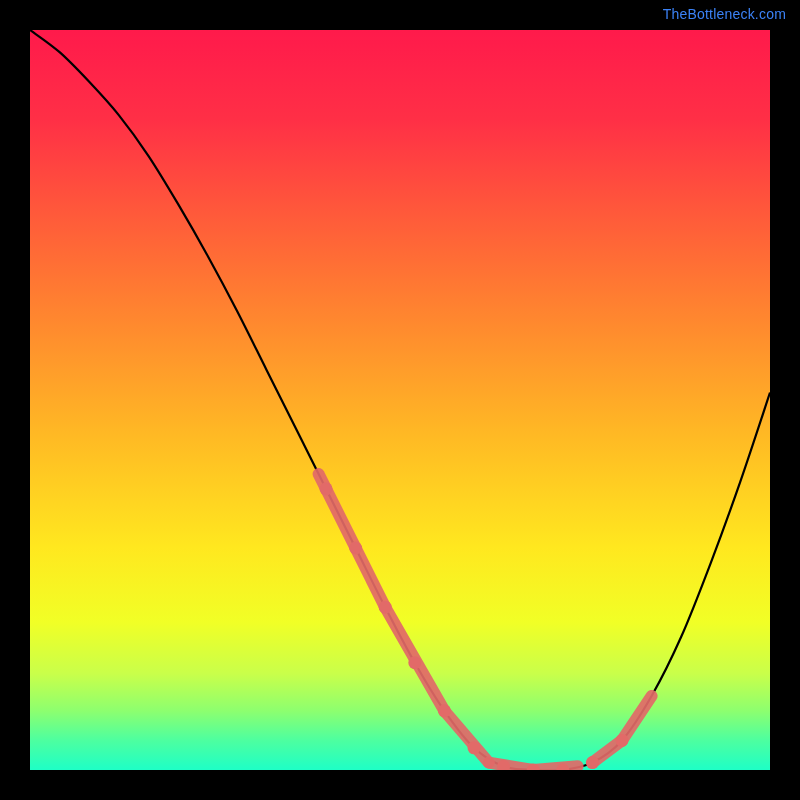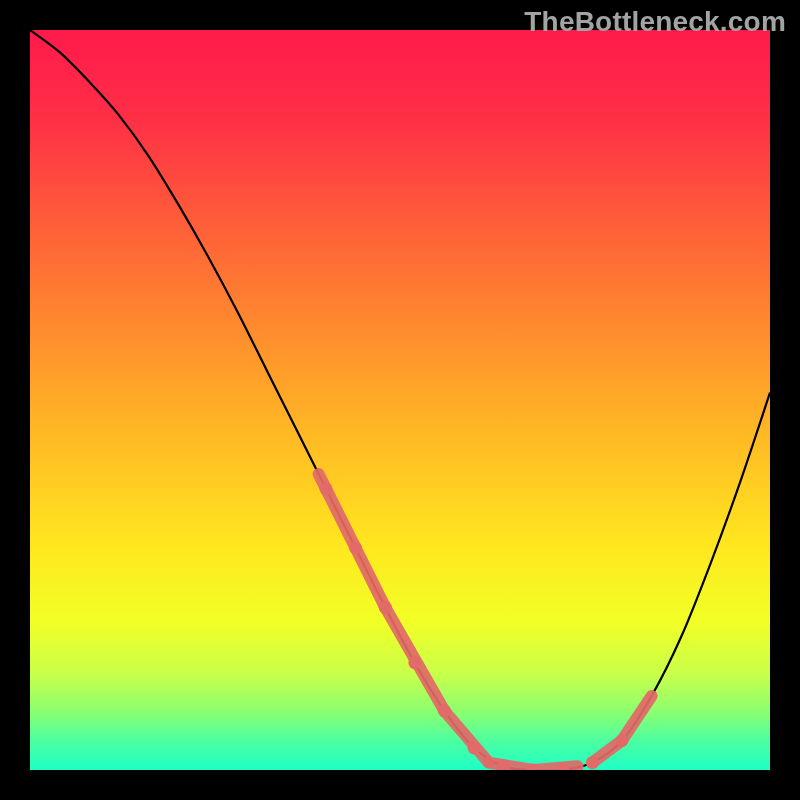--- a/index.html
+++ b/index.html
@@ -14,23 +14,23 @@
   .outer {
     width: 800px;
     height: 800px;
     background: #000;
     position: relative;
   }
   .watermark {
     position: absolute;
     top: 6px;
     right: 14px;
-    color: #a3a3a3;
-    font-size: 28px;
-    font-weight: 700;
+    color: #3b82f6;
+    font-size: 14px;
+    font-weight: 400;
     letter-spacing: 0.2px;
     z-index: 5;
   }
   .plot {
     position: absolute;
     left: 30px;
     top: 30px;
     width: 740px;
     height: 740px;
   }

